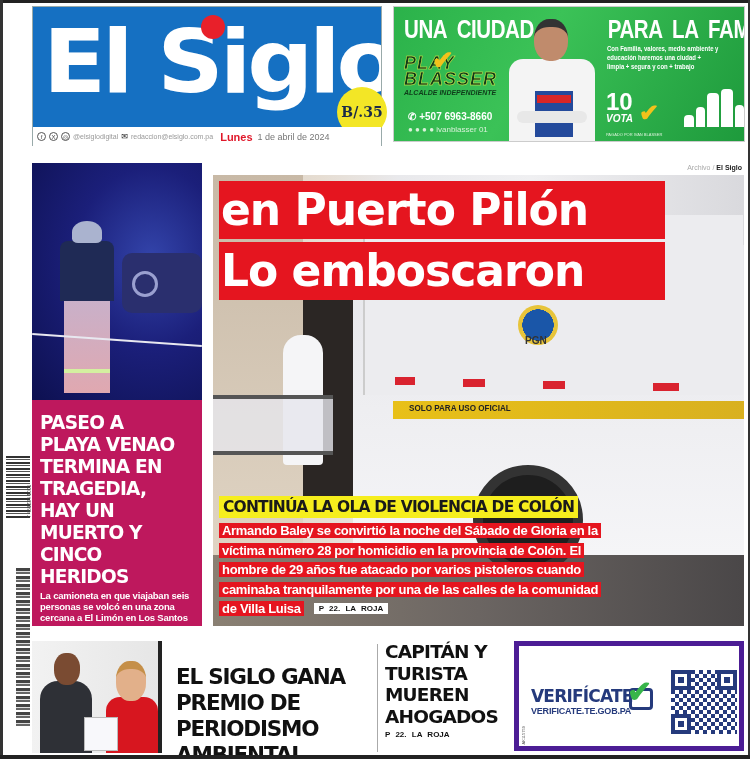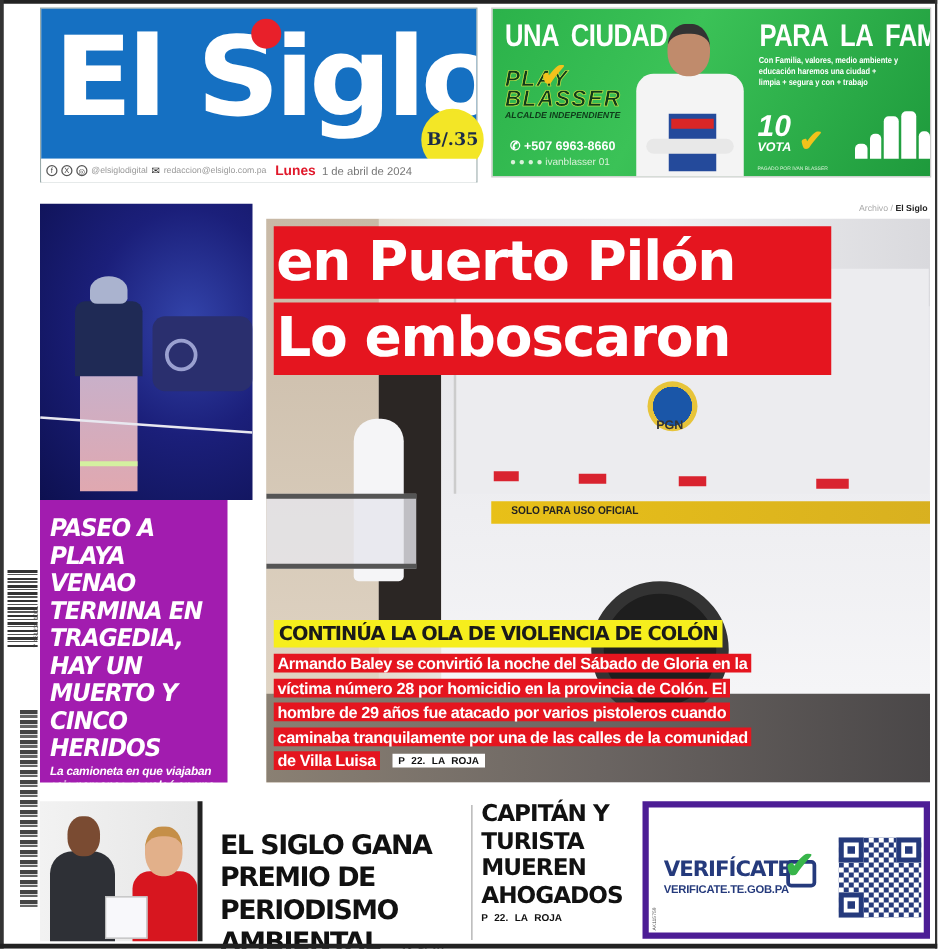--- a/index.html
+++ b/index.html
@@ -34,39 +34,39 @@
   .ad-card-top { position: absolute; left: 28px; top: 78px; width: 34px; height: 8px; background: #d92626; }
   .ad-arms { position: absolute; left: 8px; top: 94px; width: 70px; height: 12px; background: #e8e8e8; border-radius: 6px; }
   .ad-name { position: absolute; left: 10px; top: 48px; width: 110px; }
   .ad-name-big { font-size: 18px; font-weight: 900; font-style: italic; color: #0f3b1a; letter-spacing: 1px; line-height: 16px; -webkit-text-stroke: 0.5px #d8ee48; }
   .ad-check { position: absolute; left: 38px; top: 38px; font-size: 26px; color: #f2c21b; font-weight: 900; }
   .ad-sub { font-size: 7px; font-weight: 900; font-style: italic; color: #0f3b1a; margin-top: 2px; }
   .ad-phone { position: absolute; left: 14px; top: 104px; font-size: 10px; font-weight: 700; color: #fff; }
   .ad-social { position: absolute; left: 14px; top: 118px; font-size: 8px; color: #d9f2d9; }
   .ad-copy { position: absolute; left: 213px; top: 37px; width: 132px; font-size: 7px; line-height: 9px; color: #fff; font-weight: 700; transform: scaleX(0.85); transform-origin: left; }
   .ad-vote { position: absolute; left: 212px; top: 84px; width: 42px; height: 36px; }
-  .ad-vote-num { font-size: 24px; font-weight: 900; font-style: italic; color: #fff; line-height: 22px; }
+  .ad-vote-num { font-size: 24px; font-weight: 900; color: #fff; line-height: 22px; }
   .ad-vote-label { font-size: 10px; font-weight: 900; font-style: italic; color: #fff; }
   .ad-vote-check { position: absolute; left: 245px; top: 92px; font-size: 24px; color: #f2c21b; font-weight: 900; }
   .ad-family { position: absolute; left: 290px; top: 82px; display: flex; align-items: flex-end; gap: 2px; }
   .fam { background: #fff; border-radius: 4px 4px 0 0; }
   .ad-foot { position: absolute; left: 212px; top: 125px; font-size: 4px; color: #d9f2d9; }
 
   
   .left-photo { position: absolute; left: 32px; top: 163px; width: 170px; height: 237px; background: radial-gradient(ellipse at 70% 40%, #3344aa 0%, #1b1f7a 45%, #0d1050 100%); overflow: hidden; }
   .lp-fire { position: absolute; left: 20px; top: 58px; width: 70px; height: 178px; }
   .lp-helmet { position: absolute; left: 20px; top: 0; width: 30px; height: 22px; border-radius: 50% 50% 20% 20%; background: #aab3cf; }
   .lp-torso { position: absolute; left: 8px; top: 20px; width: 54px; height: 60px; background: #1f2a55; border-radius: 8px 8px 0 0; }
   .lp-legs { position: absolute; left: 12px; top: 80px; width: 46px; height: 92px; background: linear-gradient(#c9b0c9, #e0a8b0); }
   .lp-stripe { position: absolute; left: 12px; top: 148px; width: 46px; height: 4px; background: #d4f0a0; }
   .lp-car { position: absolute; left: 90px; top: 90px; width: 80px; height: 60px; background: #2a2f6e; border-radius: 10px; }
   .lp-wheel { position: absolute; left: 100px; top: 108px; width: 26px; height: 26px; border-radius: 50%; border: 3px solid #9aa0d0; }
   .lp-tape { position: absolute; left: 0; top: 176px; width: 170px; height: 2px; background: #e8e8f0; transform: rotate(4deg); }
 
-  .left-story { position: absolute; left: 32px; top: 400px; width: 150px; height: 226px; background: #a21caf; padding: 12px 6px 0 8px; font-style: italic; }
+  .left-story { position: absolute; left: 32px; top: 400px; width: 170px; height: 226px; background: #be185d; padding: 12px 6px 0 8px; }
   .ls-head { font-family: "DejaVu Sans", sans-serif; font-weight: 700; font-size: 19.5px; line-height: 22px; color: #fff; letter-spacing: -0.8px; text-transform: uppercase; transform: scaleX(0.95); transform-origin: left; }
   .ls-deck { font-size: 9.5px; line-height: 11px; color: #fff; font-weight: 700; margin-top: 2px; letter-spacing: -0.2px; }
   .ls-page { font-size: 11px; font-weight: 900; color: #fff; margin-top: 12px; word-spacing: 3px; }
 
   
   .barcode { position: absolute; left: 6px; width: 24px; }
   .barcode1 { top: 456px; height: 62px; background: repeating-linear-gradient(#333 0 2px, #fff 2px 3px, #555 3px 4px, #fff 4px 6px); }
   .barcode1-num { position: absolute; left: 26px; top: 456px; font-size: 5px; color: #444; writing-mode: vertical-rl; transform: rotate(180deg); height: 62px; }
   .barcode2 { left: 16px; top: 568px; width: 14px; height: 160px; background: repeating-linear-gradient(#444 0 3px, #ddd 3px 4px, #666 4px 6px, #fff 6px 8px); }
 

